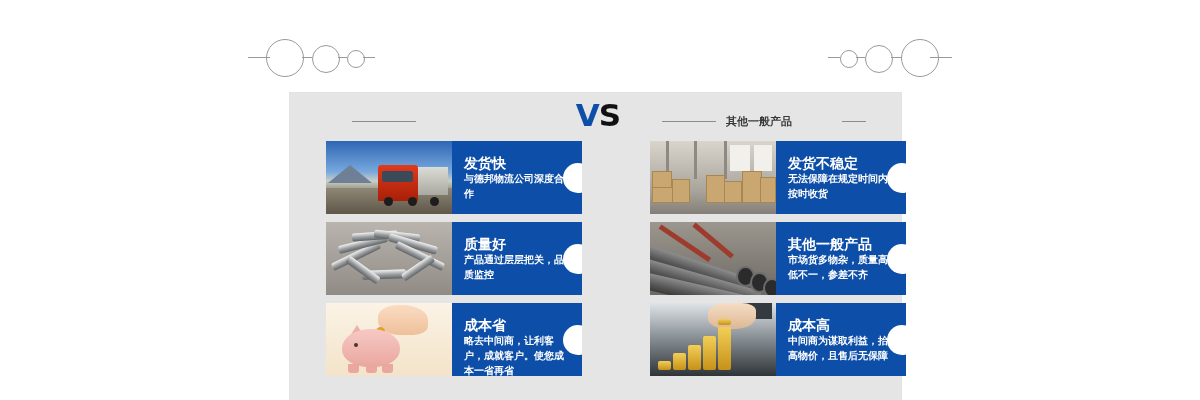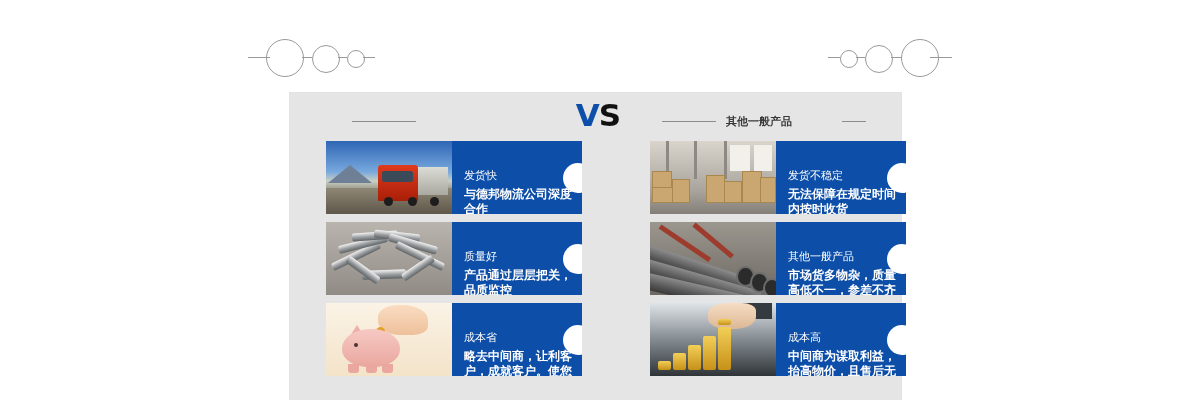--- a/index.html
+++ b/index.html
@@ -182,33 +182,33 @@
     top: 50%;
     transform: translateY(-50%);
     width: 30px;
     height: 30px;
     border-radius: 50%;
     background: #ffffff;
   }
   .card-title {
     position: absolute;
     left: 12px;
-    top: 28px;
-    font-size: 11px;
-    font-weight: normal;
+    top: 15px;
+    font-size: 14px;
+    font-weight: bold;
     color: #ffffff;
     line-height: 14px;
     white-space: nowrap;
   }
   .card-desc {
     position: absolute;
     left: 12px;
-    top: 46px;
+    top: 30px;
     width: 108px;
-    font-size: 12px;
+    font-size: 10px;
     font-weight: bold;
     color: #ffffff;
     line-height: 15px;
   }
 
   
   .ph { position: absolute; left: 0; top: 0; width: 126px; height: 73px; }
 
   
   .ph-truck { background: linear-gradient(180deg,#2f66b5 0%,#77a8dd 42%,#c8cfc4 55%,#8b8574 70%,#6d6455 100%); }

